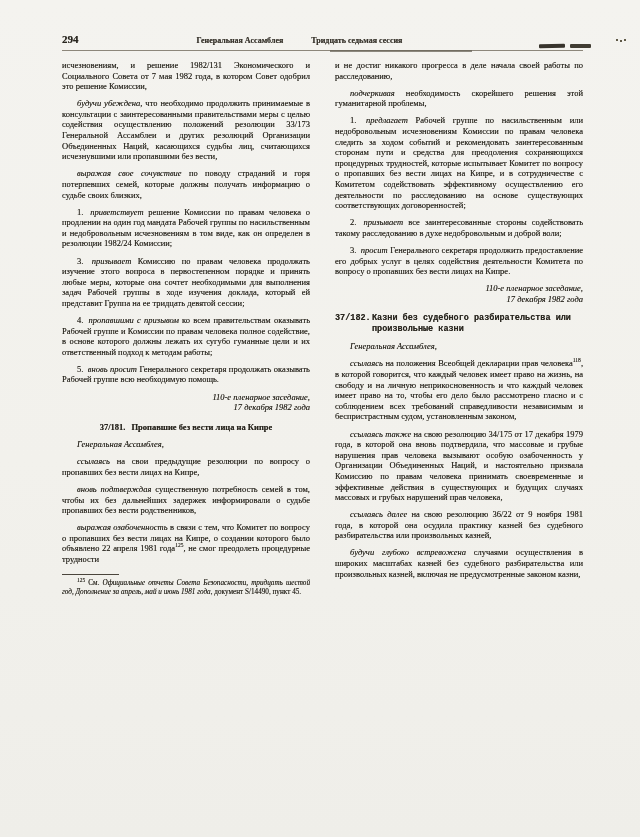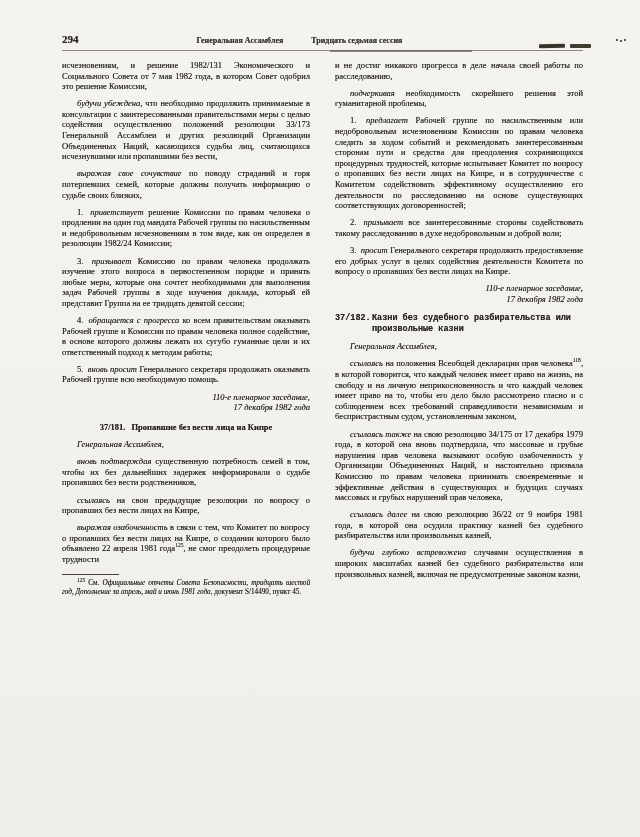--- a/index.html
+++ b/index.html
@@ -72,36 +72,36 @@
 
       <p><span class="lead">будучи убеждена</span><span>, что необходимо продолжить принимаемые в консультации с заинтересованными правительствами меры с целью содействия осуществлению положений резолюции 33/173 Генеральной Ассамблеи и других резолюций Организации Объединенных Наций, касающихся судьбы лиц, считающихся исчезнувшими или пропавшими без вести,</span></p>
 
       <p><span class="lead">выражая свое сочувствие</span><span> по поводу страданий и горя потерпевших семей, которые должны получать информацию о судьбе своих близких,</span></p>
 
       <p><span class="num">1.</span> <span class="lead">приветствует</span><span> решение Комиссии по правам человека о продлении на один год мандата Рабочей группы по насильственным и недобровольным исчезновениям в том виде, как он определен в резолюции 1982/24 Комиссии;</span></p>
 
 
       <p><span class="num">3.</span> <span class="lead">призывает</span><span> Комиссию по правам человека продолжать изучение этого вопроса в первостепенном порядке и принять любые меры, которые она сочтет необходимыми для выполнения задач Рабочей группы в ходе изучения доклада, который ей представит Группа на ее тридцать девятой сессии;</span></p>
 
-      <p><span class="num">4.</span> <span class="lead">обращается с прогресса</span><span> ко всем правительствам оказывать Рабочей группе и Комиссии по правам человека полное содействие, в основе которого должны лежать их сугубо гуманные цели и их ответственный подход к методам работы;</span></p>
+      <p><span class="num">4.</span> <span class="lead">пропавшими с призывом</span><span> ко всем правительствам оказывать Рабочей группе и Комиссии по правам человека полное содействие, в основе которого должны лежать их сугубо гуманные цели и их ответственный подход к методам работы;</span></p>
 
       <p><span class="num">5.</span> <span class="lead">вновь просит</span><span> Генерального секретаря продолжать оказывать Рабочей группе всю необходимую помощь.</span></p>
 
       <div class="sig">
         <div>110-е пленарное заседание,</div>
         <div>17 декабря 1982 года</div>
       </div>
 
       <div class="res-head center"><span class="rh-num">37/181.</span><span class="rh-title">Пропавшие без вести лица на Кипре</span></div>
 
       <p class="ga"><span>Генеральная Ассамблея,</span></p>
 
+      <p><span class="lead">ссылаясь</span><span> на свои предыдущие резолюции по вопросу о пропавших без вести лицах на Кипре,</span></p>
+
       <p><span class="lead">вновь подтверждая</span><span> существенную потребность семей в том, чтобы их без дальнейших задержек информировали о судьбе пропавших без вести родственников,</span></p>
-
-      <p><span class="lead">ссылаясь</span><span> на свои предыдущие резолюции по вопросу о пропавших без вести лицах на Кипре,</span></p>
 
       <p><span class="lead">выражая озабоченность</span><span> в связи с тем, что Комитет по вопросу о пропавших без вести лицах на Кипре, о создании которого было объявлено 22 апреля 1981 года</span><sup>125</sup><span>, не смог преодолеть процедурные трудности</span></p>
 
       <hr class="fn-rule">
       <p class="footnote"><sup>125</sup><span> См. </span><span class="src">Официальные отчеты Совета Безопасности, тридцать шестой год, Дополнение за апрель, май и июнь 1981 года</span><span>, документ S/14490, пункт 45.</span></p>
     </div>
 
     <div class="col">
       <p class="noindent"><span>и не достиг никакого прогресса в деле начала своей работы по расследованию,</span></p>
 

